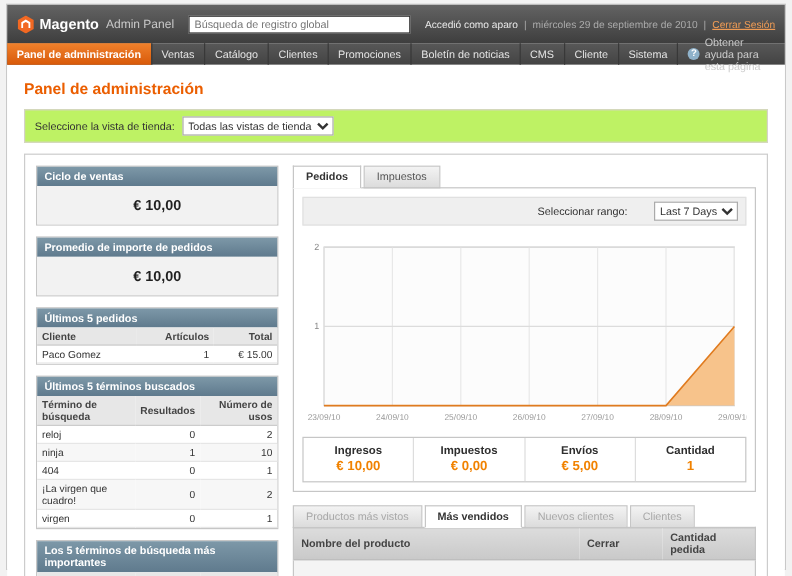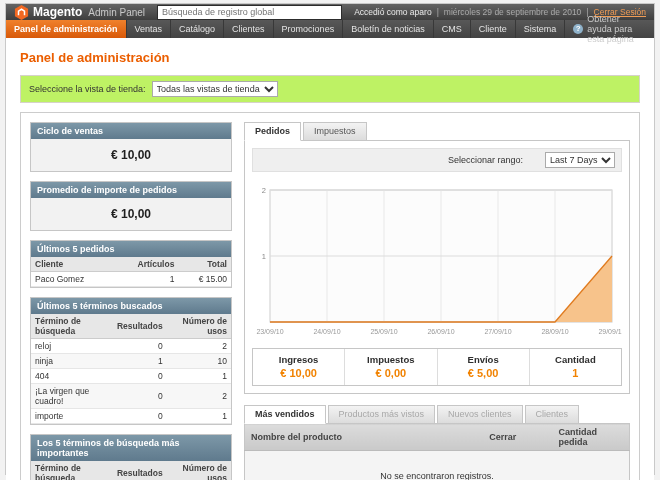--- a/index.html
+++ b/index.html
@@ -7,21 +7,21 @@
   body {
     background: #f2f2f2;
     font-family: "Liberation Sans", "DejaVu Sans", sans-serif;
     font-size: 10px; color: #2f2f2f;
   }
   .app { margin: 3px 5px; border: 1px solid #c9c9c9; background: #fff; height: 472px; }
 
   
   .topbar {
     height: 16px; background: linear-gradient(#636363, #3e3e3e);
-    display: flex; align-items: center; padding: 0 8px; gap: 8px;
+    display: flex; align-items: center; padding: 16px 8px; gap: 8px;
   }
   .logo { display: flex; align-items: center; gap: 4px; cursor: pointer; flex: 0 0 auto; }
   .logo-main { color: #fff; font-weight: bold; font-size: 12px; }
   .logo-sub { color: #c9c9c9; font-size: 10px; margin-left: 2px; }
   .search-wrap { flex: 1; display: flex; justify-content: center; }
   .global-search {
     width: 185px; height: 15px; font-size: 9px; font-family: inherit;
     border: 1px solid #2c2c2c; padding: 1px 4px; background: #fff; color: #555;
   }
   .session { flex: 0 0 auto; color: #aaa; font-size: 8.5px; display: flex; align-items: center; gap: 5px; white-space: nowrap; }
@@ -211,21 +211,21 @@
                 <td>404</td>
                 <td class="num">0</td>
                 <td class="num">1</td>
               </tr>
               <tr>
                 <td>¡La virgen que cuadro!</td>
                 <td class="num">0</td>
                 <td class="num">2</td>
               </tr>
               <tr>
-                <td>importe</td>
+                <td>virgen</td>
                 <td class="num">0</td>
                 <td class="num">1</td>
               </tr>
             </tbody>
           </table>
         </div>
 
         <div class="block">
           <div class="block-head">Los 5 términos de búsqueda más importantes</div>
           <table class="mini-table">
@@ -295,22 +295,22 @@
             </div>
             <div class="stat">
               <div class="stat-label">Cantidad</div>
               <div class="stat-value">1</div>
             </div>
           </div>
         </div>
 
         <div class="bottom-section">
           <div class="tabs">
+            <div class="tab disabled">Productos más vistos</div>
             <div class="tab active">Más vendidos</div>
-            <div class="tab disabled">Productos más vistos</div>
             <div class="tab disabled">Nuevos clientes</div>
             <div class="tab disabled">Clientes</div>
           </div>
           <table class="products-table">
             <thead>
                 <tr>
               <th class="col-name">Nombre del producto</th>
               <th class="col-price">Cerrar</th>
               <th class="col-qty">Cantidad pedida</th>
             </tr>

